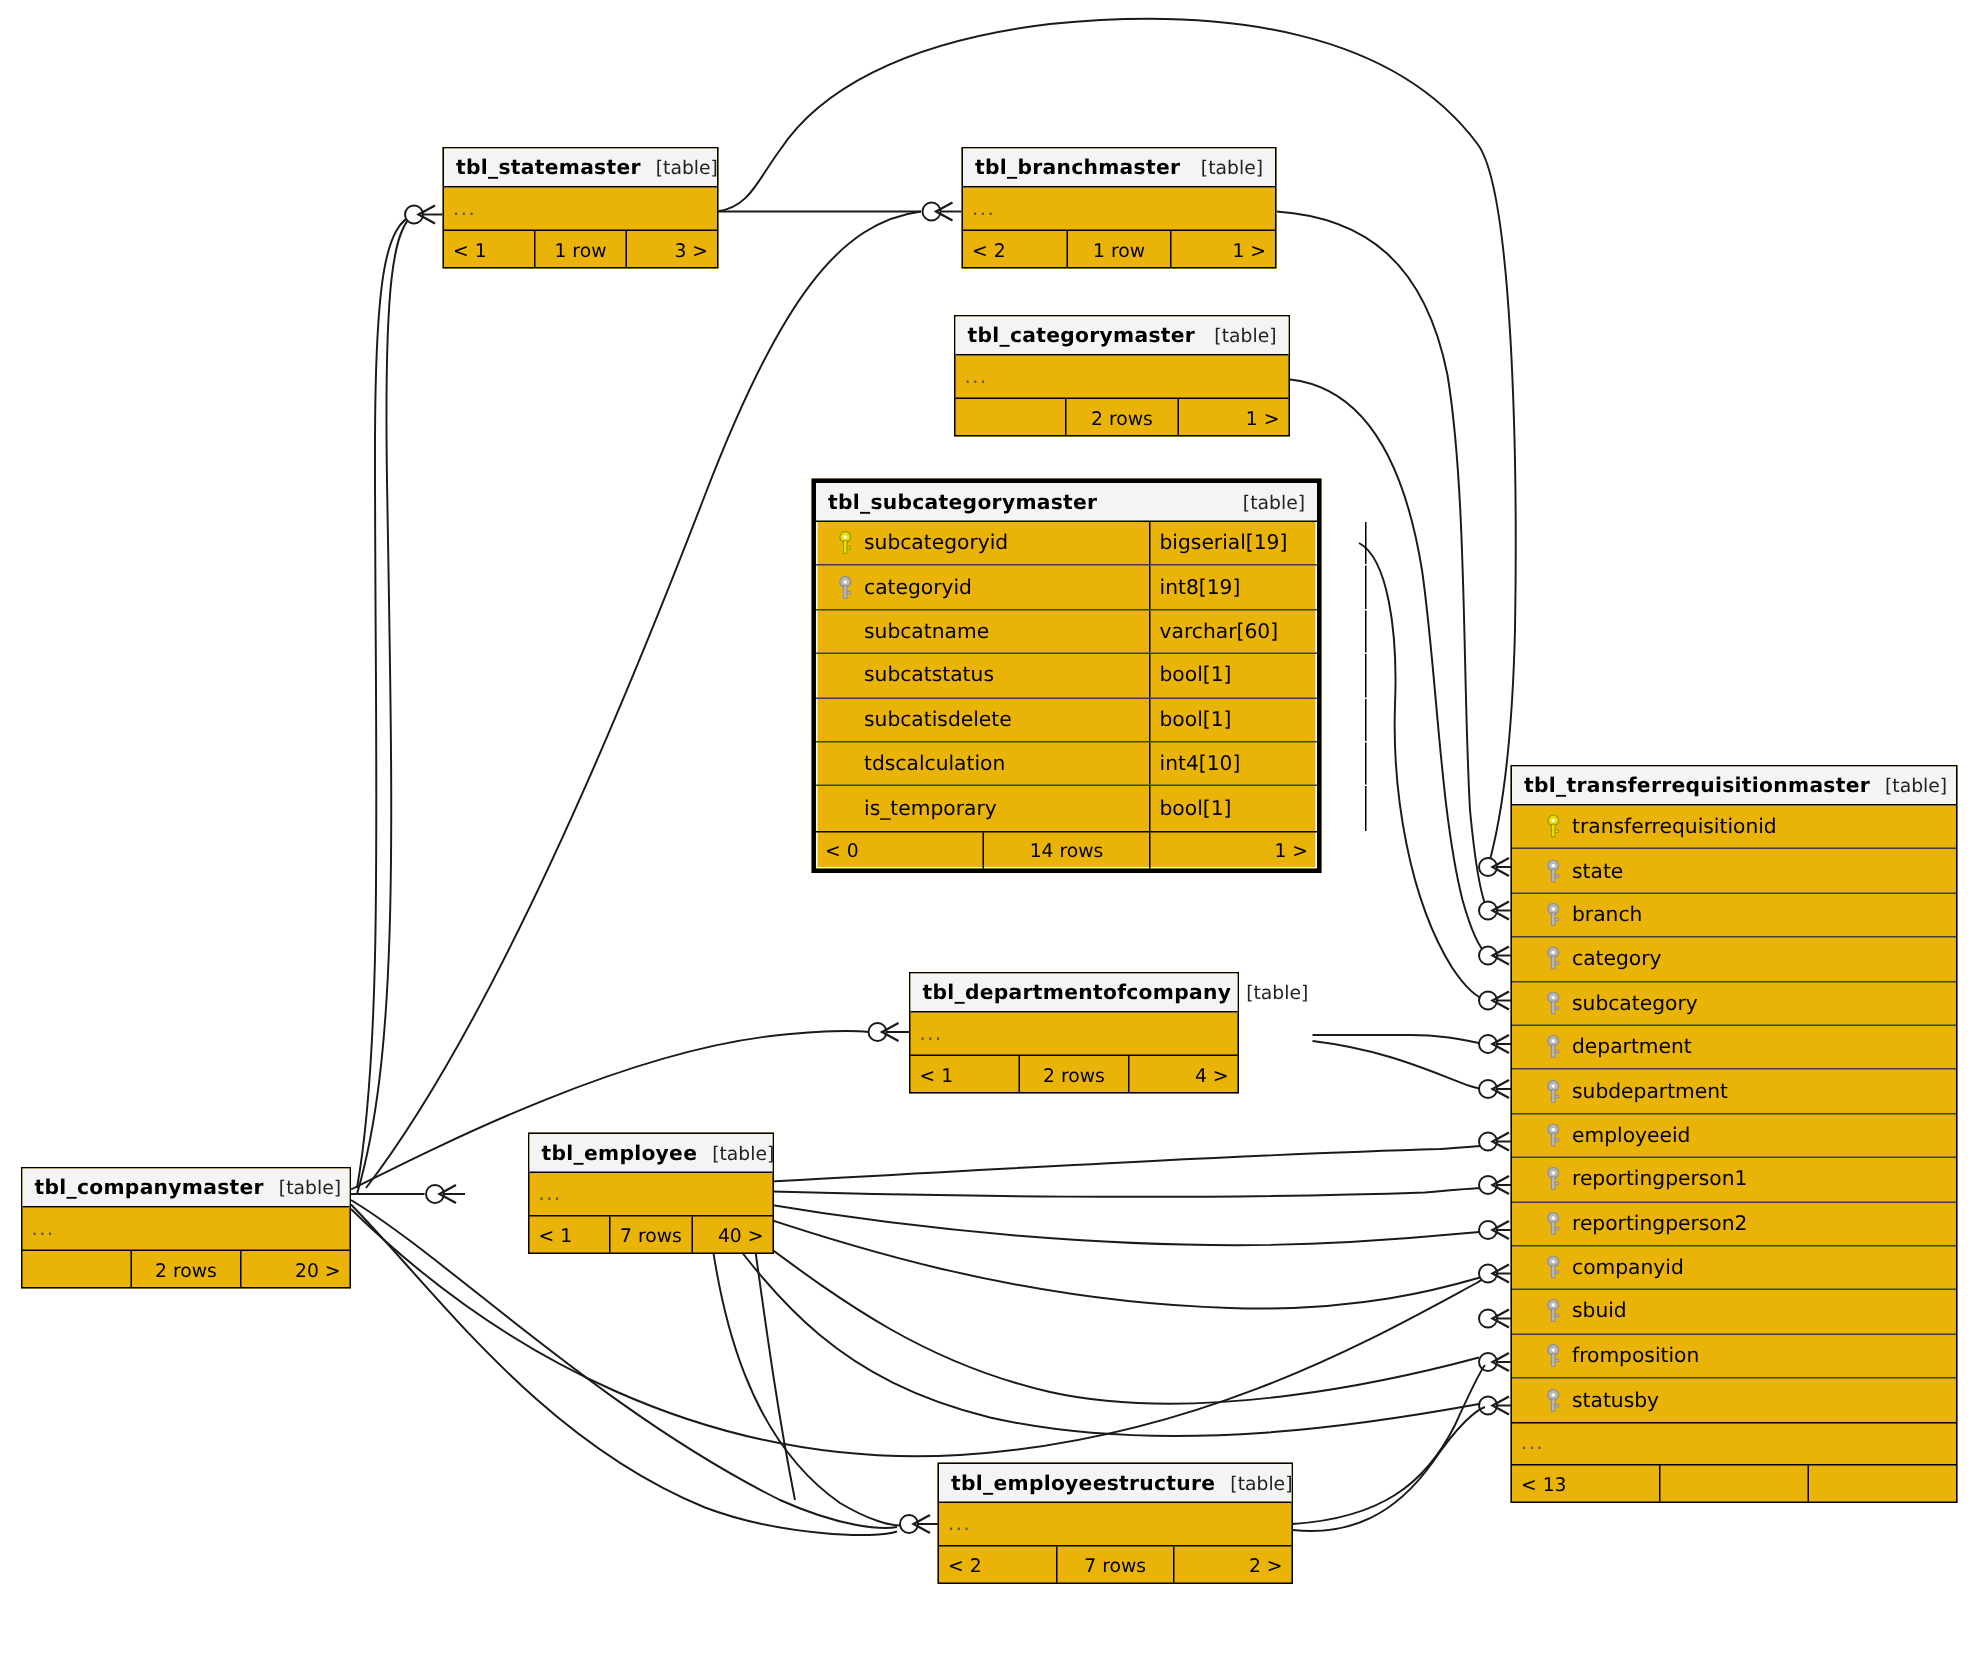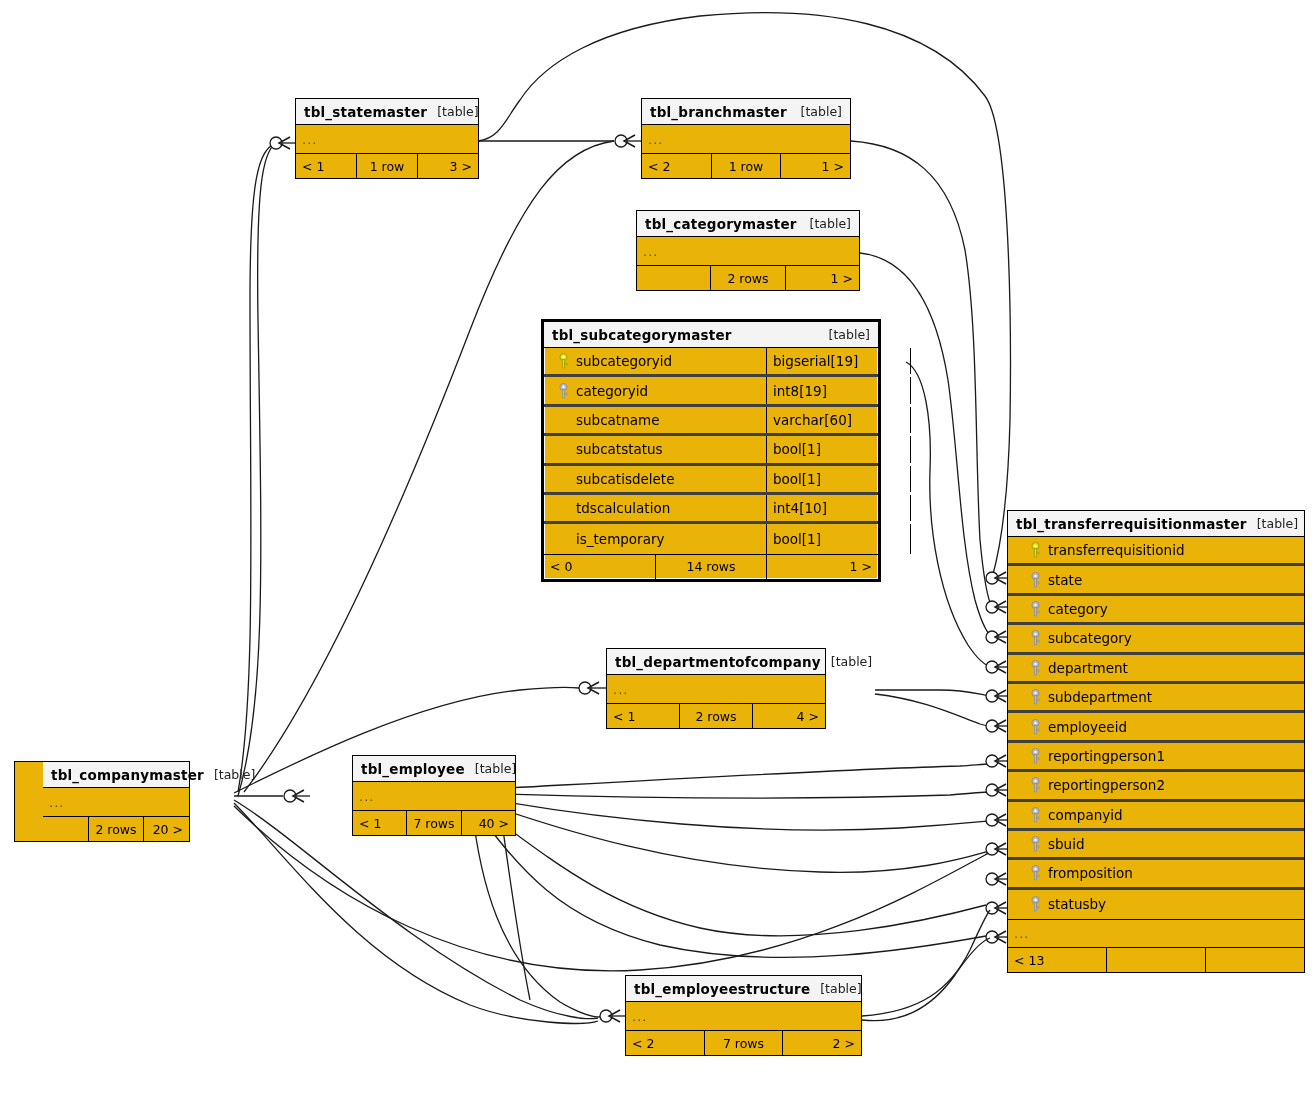--- a/index.html
+++ b/index.html
@@ -92,21 +92,21 @@
   .fcell + .fcell { border-left: 1px solid #000000; }
   .fcell.l { justify-content: flex-start; }
   .fcell.c { justify-content: center; }
   .fcell.r { justify-content: flex-end; }
 
   
   .cols { display: block; }
   .crow {
     display: flex;
     height: 29.4px;
-    border-bottom: 3px solid #404040;
+    border-bottom: 1px solid #404040;
     box-sizing: border-box;
     align-items: stretch;
   }
   .crow:last-child { border-bottom: none; }
   .cname {
     display: flex;
     align-items: center;
     padding-left: 6px;
     box-sizing: border-box;
     white-space: nowrap;
@@ -440,20 +440,33 @@
               <circle cx="5.5" cy="4" r="3.6" fill="#b8b8b8" stroke="#8f8f8f" stroke-width="0.9"></circle>
               <circle cx="5.5" cy="4" r="1.2" fill="#ffffff"></circle>
               <rect x="4.3" y="6.5" width="2.4" height="8.4" fill="#b8b8b8" stroke="#8f8f8f" stroke-width="0.7"></rect>
               <rect x="6.6" y="10.2" width="2.4" height="1.7" fill="#b8b8b8" stroke="#8f8f8f" stroke-width="0.7"></rect>
             </svg>
           </span>
           <span>state</span>
         </div>
       </div>
 
+      <div class="crow">
+        <div class="cname">
+          <span class="keyslot">
+            <svg class="keyicon" width="11" height="16" viewBox="0 0 11 16">
+              <circle cx="5.5" cy="4" r="3.6" fill="#b8b8b8" stroke="#8f8f8f" stroke-width="0.9"></circle>
+              <circle cx="5.5" cy="4" r="1.2" fill="#ffffff"></circle>
+              <rect x="4.3" y="6.5" width="2.4" height="8.4" fill="#b8b8b8" stroke="#8f8f8f" stroke-width="0.7"></rect>
+              <rect x="6.6" y="10.2" width="2.4" height="1.7" fill="#b8b8b8" stroke="#8f8f8f" stroke-width="0.7"></rect>
+            </svg>
+          </span>
+          <span>branch</span>
+        </div>
+      </div>
 
       <div class="crow">
         <div class="cname">
           <span class="keyslot">
             <svg class="keyicon" width="11" height="16" viewBox="0 0 11 16">
               <circle cx="5.5" cy="4" r="3.6" fill="#b8b8b8" stroke="#8f8f8f" stroke-width="0.9"></circle>
               <circle cx="5.5" cy="4" r="1.2" fill="#ffffff"></circle>
               <rect x="4.3" y="6.5" width="2.4" height="8.4" fill="#b8b8b8" stroke="#8f8f8f" stroke-width="0.7"></rect>
               <rect x="6.6" y="10.2" width="2.4" height="1.7" fill="#b8b8b8" stroke="#8f8f8f" stroke-width="0.7"></rect>
             </svg>
@@ -617,21 +630,21 @@
       <span class="ttag">[table]</span>
     </div>
     <div class="ellipsis-row">...</div>
     <div class="tfoot">
       <div class="fcell l">&lt; 1</div>
       <div class="fcell c">2 rows</div>
       <div class="fcell r">4 &gt;</div>
     </div>
   </div>
 
-  <div class="tbl" id="t-companymaster" style="left:14px; top:761px; width:176px;padding-left:28px;">
+  <div class="tbl" id="t-companymaster" style="left:14px; top:778px; width:220px;">
     <div class="thead">
       <span class="tname">tbl_companymaster</span>
       <span class="ttag">[table]</span>
     </div>
     <div class="ellipsis-row">...</div>
     <div class="tfoot">
       <div class="fcell l"></div>
       <div class="fcell c">2 rows</div>
       <div class="fcell r">20 &gt;</div>
     </div>

